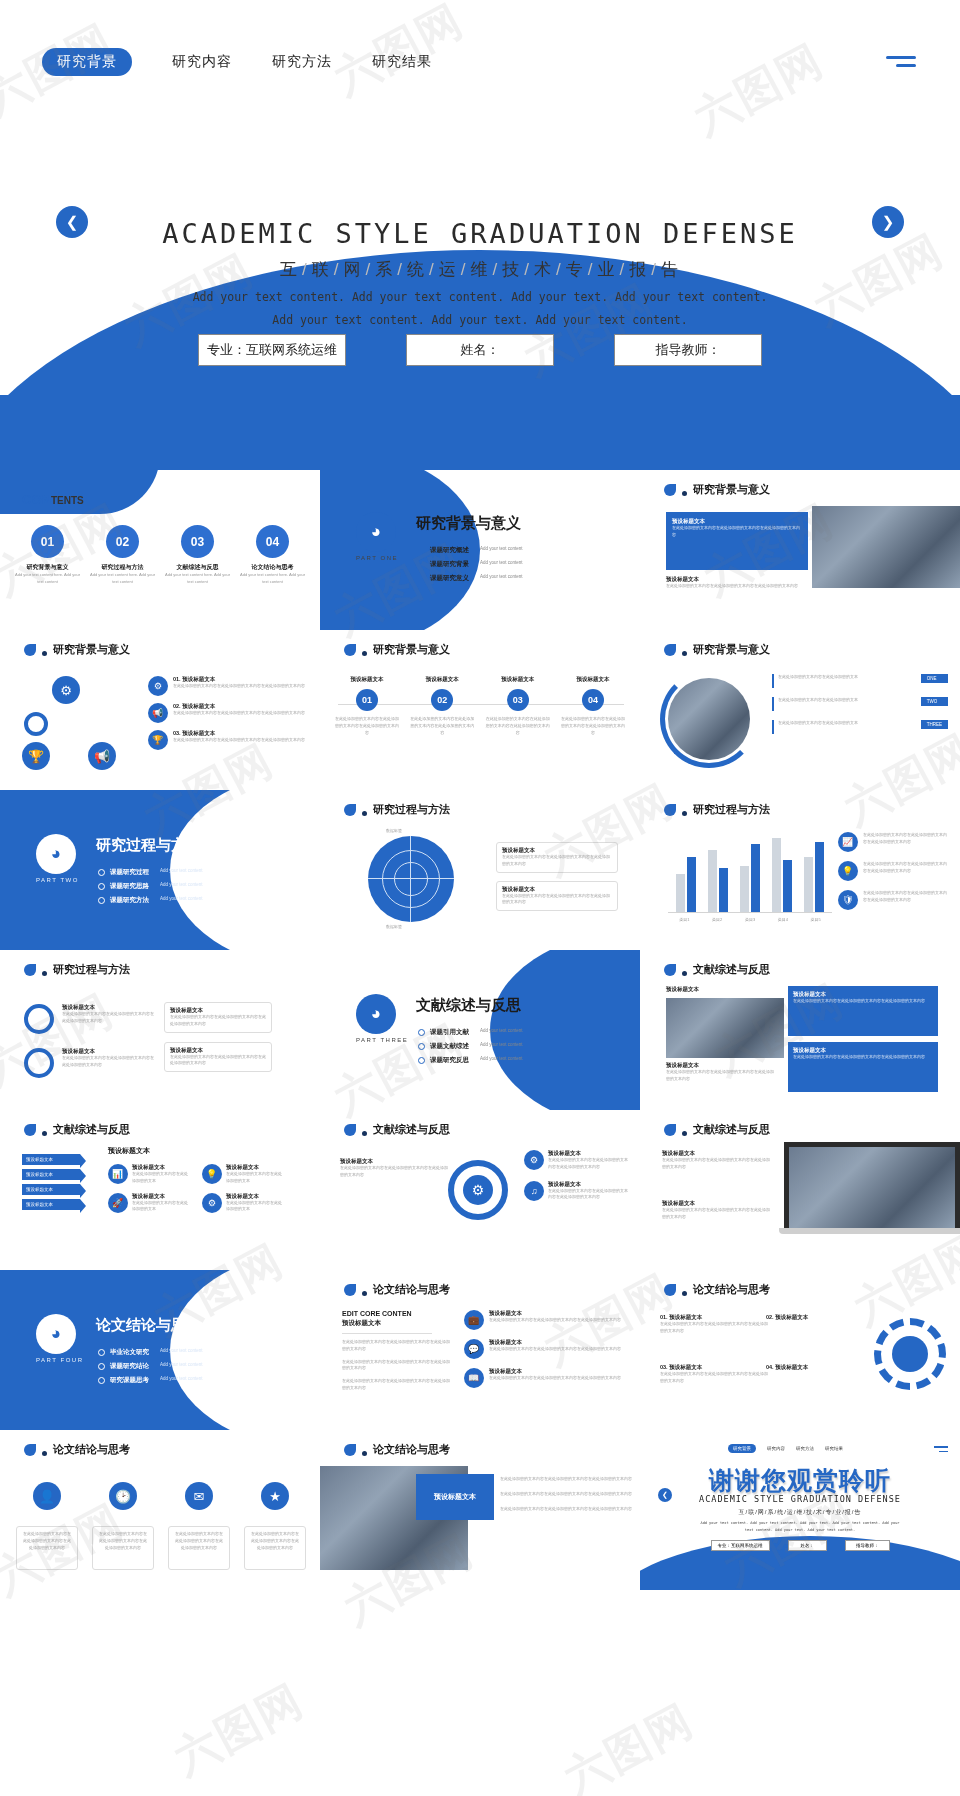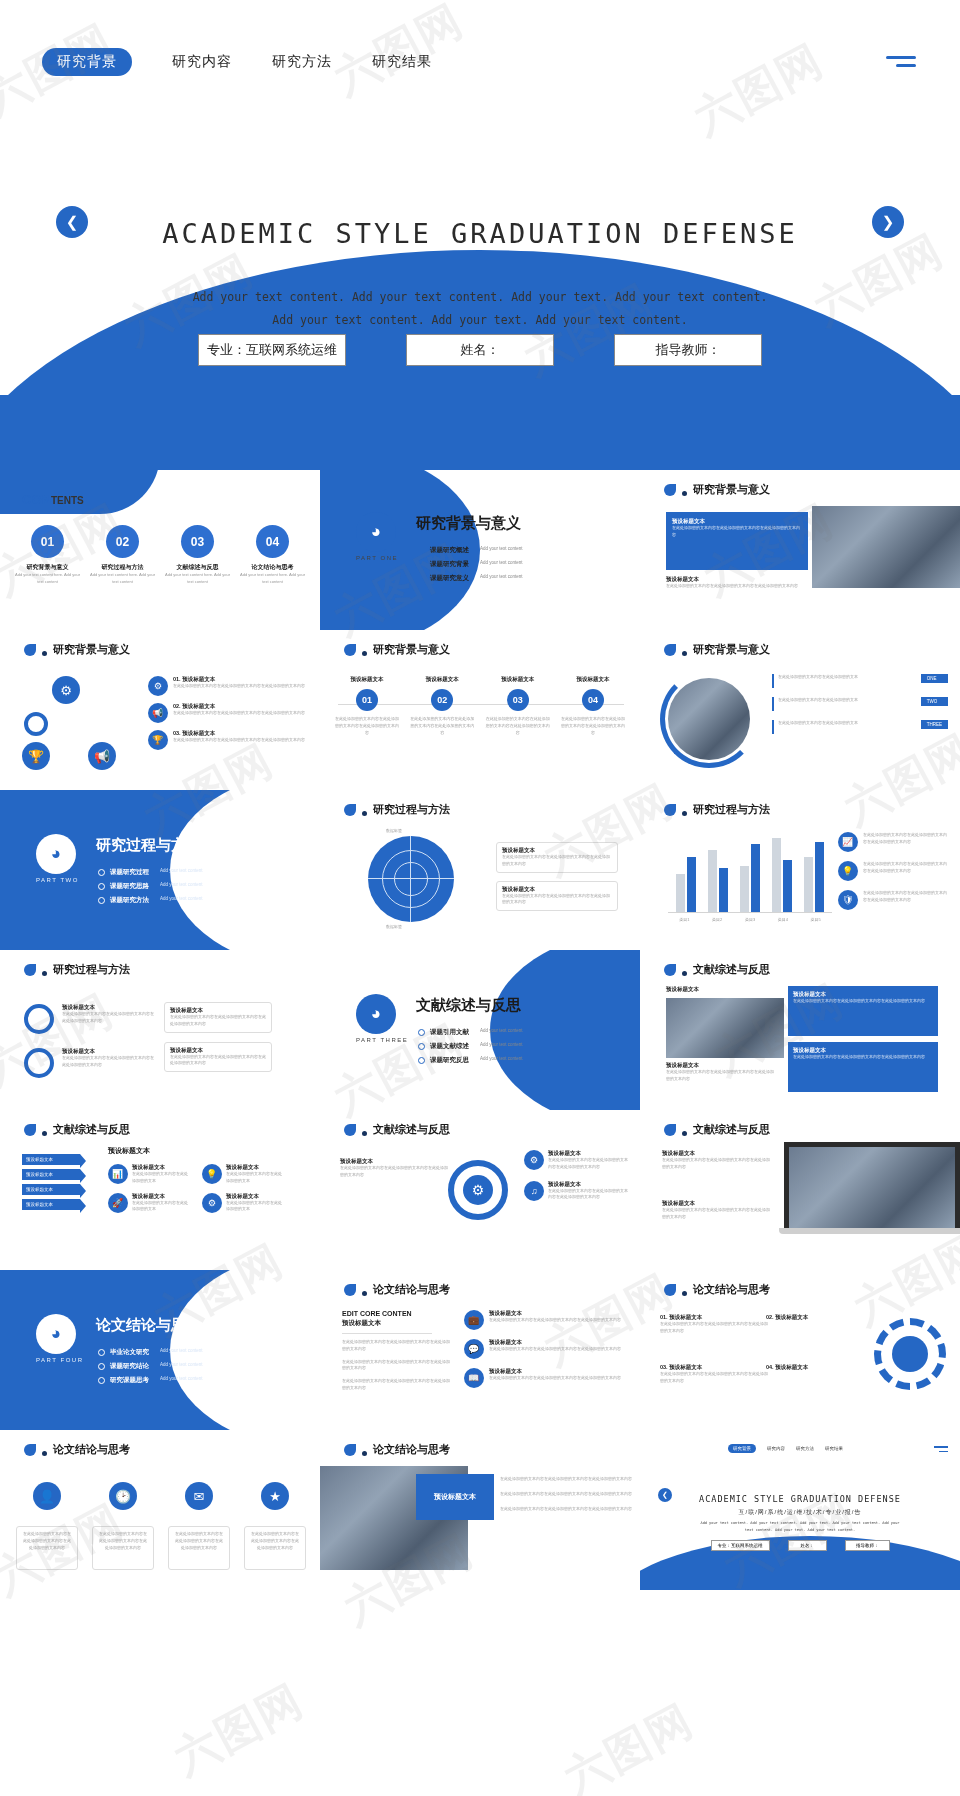--- a/index.html
+++ b/index.html
@@ -152,20 +152,23 @@
 
     <div class="hamburger">
         <i></i>
         <i></i>
       </div>
 
     <div class="arrow left">❮</div>
     <div class="arrow right">❯</div>
 
     <div class="hero-sub">ACADEMIC STYLE GRADUATION DEFENSE</div>
+    <div class="hero-seg">
+      <span id="segline">互<span class="sl">/</span>联<span class="sl">/</span>网<span class="sl">/</span>系<span class="sl">/</span>统<span class="sl">/</span>运<span class="sl">/</span>维<span class="sl">/</span>技<span class="sl">/</span>术<span class="sl">/</span>专<span class="sl">/</span>业<span class="sl">/</span>报<span class="sl">/</span>告</span>
+    </div>
     <div class="hero-desc">Add your text content. Add your text content. Add your text. Add your text content. Add your text content. Add your text. Add your text content.</div>
 
     <div class="hero-fields">
       <div class="fbox">专业：互联网系统运维</div>
       <div class="fbox">姓名：</div>
       <div class="fbox">指导教师：</div>
     </div>
   </div>
 
   <div class="grid">
@@ -754,20 +757,21 @@
 
     <div class="cell">
       <div style="position:absolute;left:-40px;bottom:-86px;width:420px;height:140px;background:#2567c4;border-radius:50% 50% 0 0/60% 60% 0 0;"></div>
       <div class="lastnav" style="position:absolute;left:88px;top:14px;">
         <span class="a">研究背景</span>
         <span>研究内容</span>
         <span>研究方法</span>
         <span>研究结果</span>
       </div>
       <div style="position:absolute;left:18px;top:58px;width:14px;height:14px;border-radius:50%;background:#2567c4;color:#fff;font-size:7px;display:flex;align-items:center;justify-content:center;">❮</div>
+      <div style="position:absolute;top:34px;left:0;width:320px;text-align:center;font-size:25px;font-weight:700;color:#2567c4;letter-spacing:1px;text-shadow:1px 2px 2px rgba(0,0,0,.2);">谢谢您观赏聆听</div>
       <div style="position:absolute;top:64px;left:0;width:320px;text-align:center;font-size:8.5px;color:#222;letter-spacing:1px;font-family:'DejaVu Sans Mono',monospace;">ACADEMIC STYLE GRADUATION DEFENSE</div>
       <div style="position:absolute;top:78px;left:0;width:320px;text-align:center;font-size:6px;color:#333;letter-spacing:1px;">互/联/网/系/统/运/维/技/术/专/业/报/告</div>
       <div style="position:absolute;top:90px;left:56px;width:208px;text-align:center;font-size:3.6px;color:#444;line-height:2;font-family:'DejaVu Sans Mono',monospace;">Add your text content. Add your text content. Add your text. Add your text content. Add your text content. Add your text. Add your text content.</div>
       <div style="position:absolute;top:110px;left:0;width:320px;display:flex;justify-content:center;gap:18px;">
         <div style="border:1px solid #999;font-size:4.5px;padding:2px 6px;background:#fff;">专业：互联网系统运维</div>
         <div style="border:1px solid #999;font-size:4.5px;padding:2px 12px;background:#fff;">姓名：</div>
         <div style="border:1px solid #999;font-size:4.5px;padding:2px 10px;background:#fff;">指导教师：</div>
       </div>
       <div style="position:absolute;right:12px;top:16px;">
         <div style="width:14px;height:1.5px;background:#2567c4;margin-bottom:3px;"></div>

